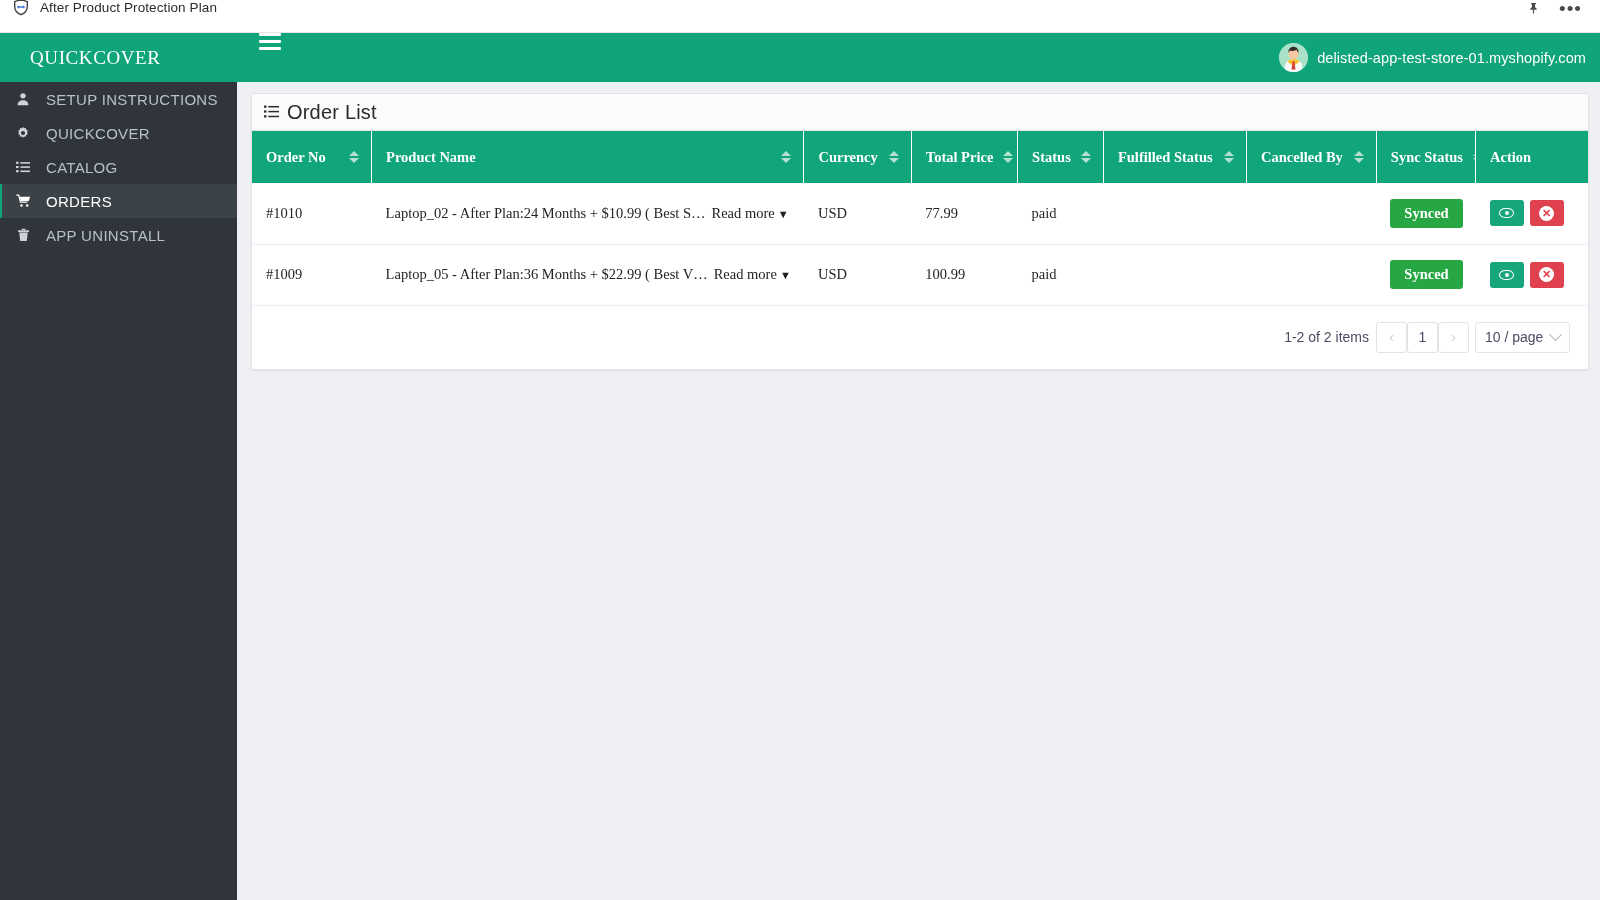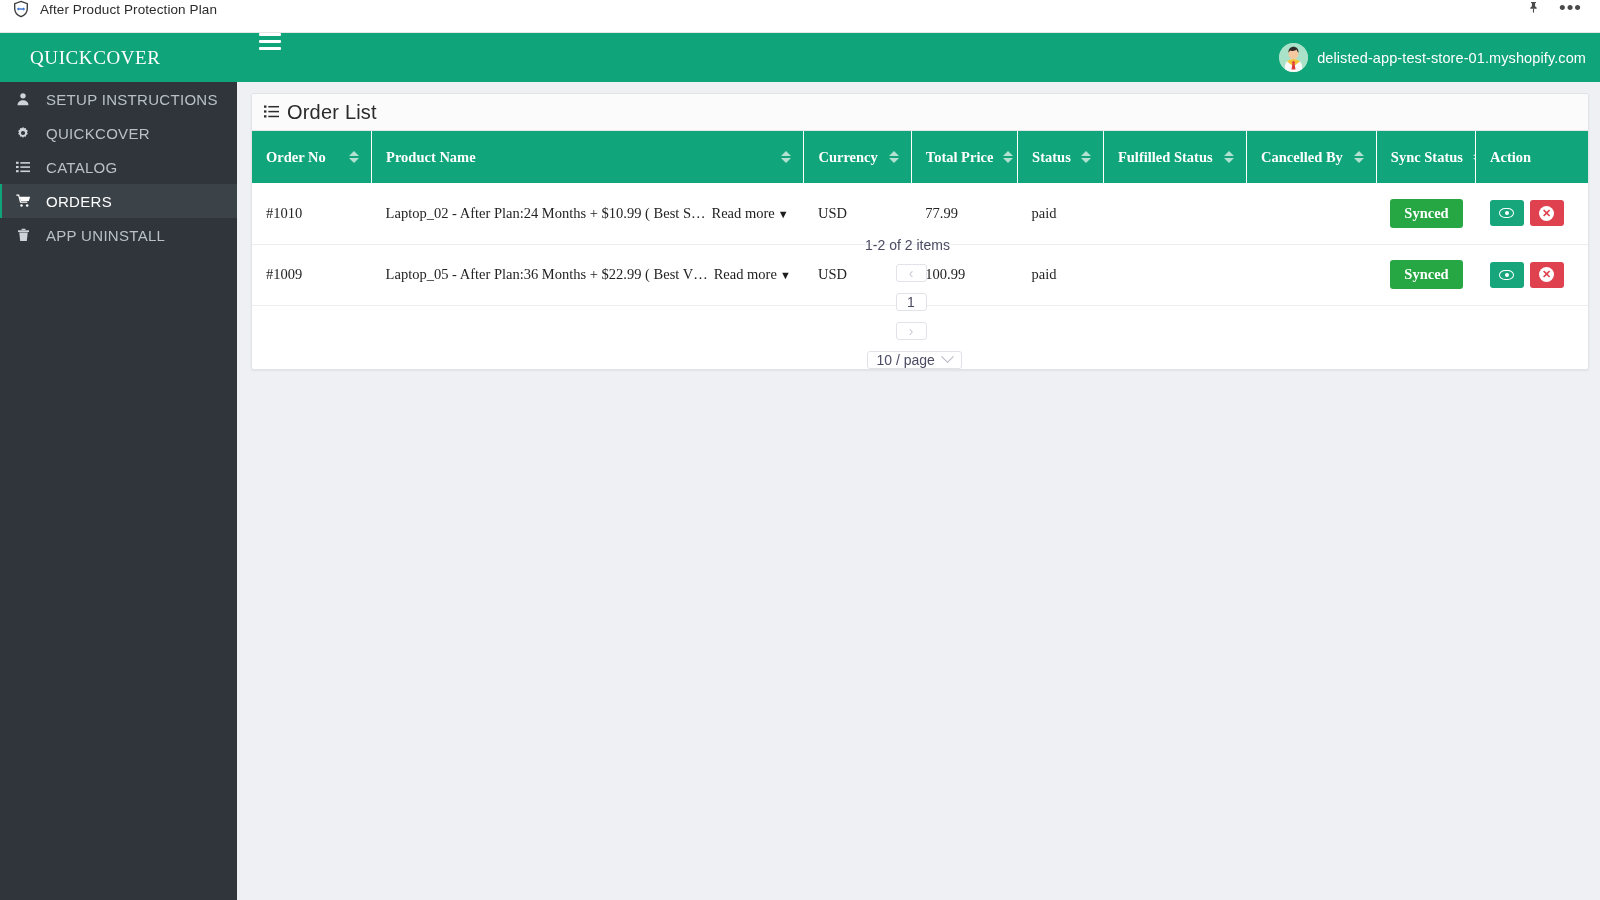--- a/index.html
+++ b/index.html
@@ -11,22 +11,22 @@
     font-family: "Liberation Sans", sans-serif;
     background: #ffffff;
   }
 
   
   .titlebar {
     height: 33px;
     width: 100%;
     background: #ffffff;
     display: flex;
-    align-items: flex-start;
-    padding: 0 12px;
+    align-items: flex-end;
+    padding: 16px 12px;
     border-bottom: 1px solid #e6e6e6;
   }
   .titlebar-left { display: flex; align-items: center; gap: 10px; }
   .shield-icon { width: 18px; height: 18px; display: block; }
   .titlebar-title {
     font-size: 13.5px;
     color: #2b2b2b;
     font-family: "Liberation Sans", sans-serif;
     letter-spacing: 0.1px;
   }
@@ -321,24 +321,23 @@
     line-height: 1;
     font-family: "Liberation Sans", sans-serif;
   }
 
   
   .pagination-row {
     height: 63px;
     display: flex;
     align-items: center;
     justify-content: flex-end;
-    gap: 11px;
+    gap: 0;
     padding-right: 18px;
     background: #ffffff;
-    flex-direction: column;
   }
   .page-info {
     font-size: 14px;
     color: #4b4b63;
     margin-right: 7px;
     font-family: "Liberation Sans", sans-serif;
   }
   .pg-btn {
     min-width: 31px;
     height: 31px;

